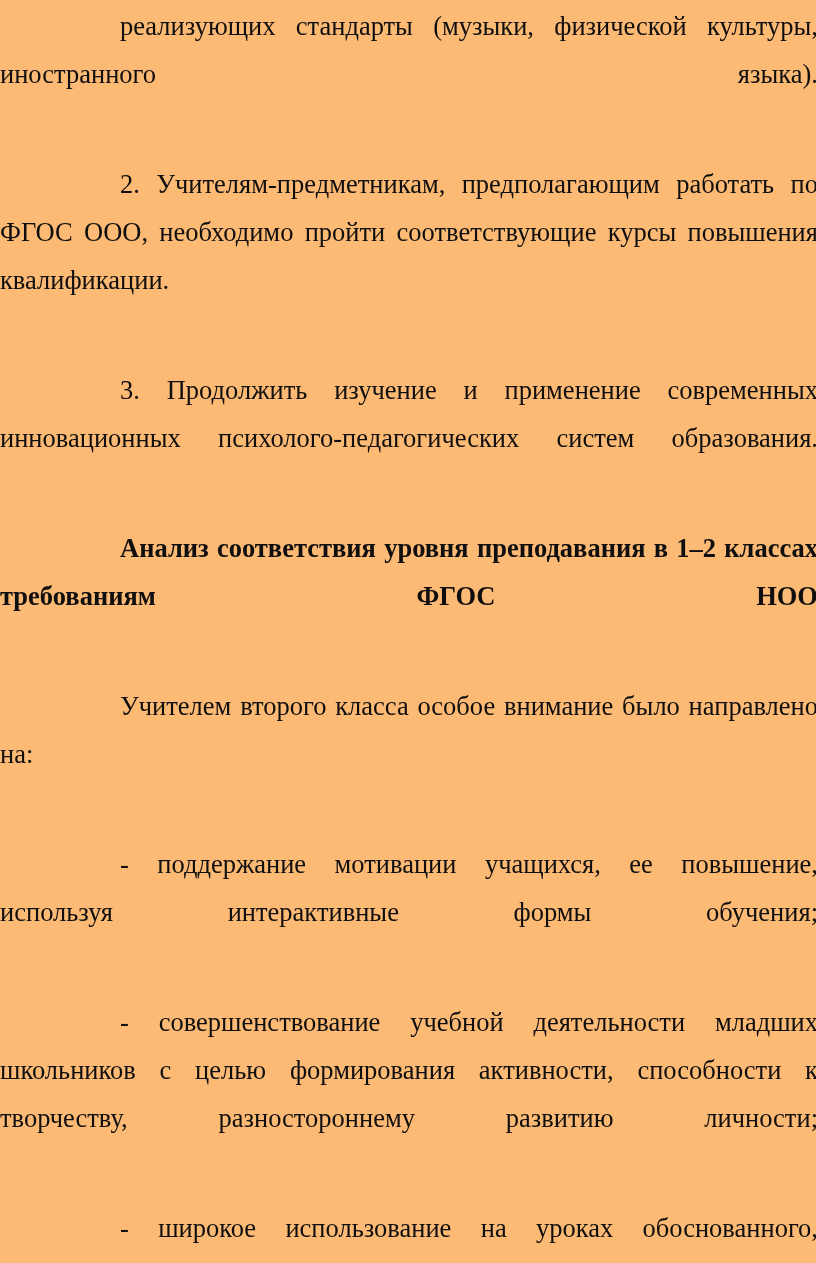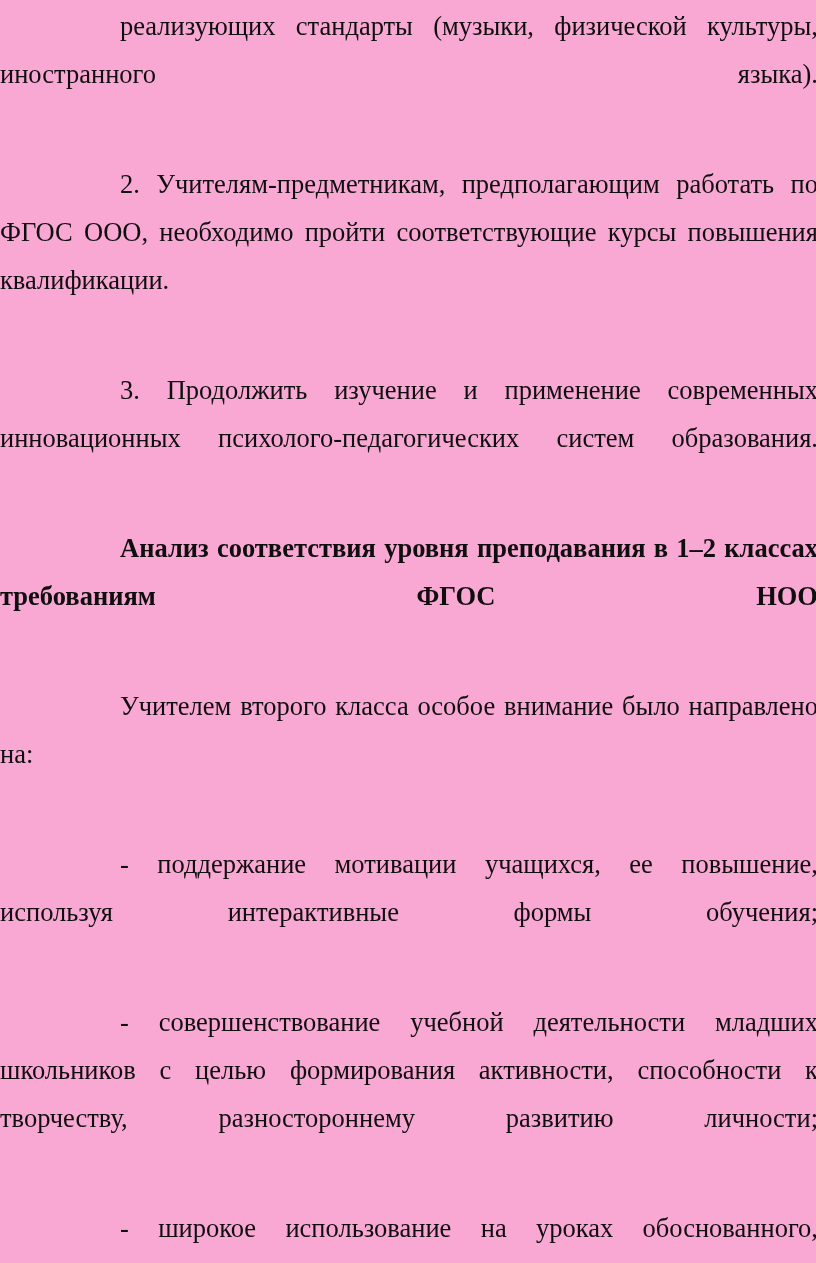--- a/index.html
+++ b/index.html
@@ -14,21 +14,21 @@
     overflow: hidden;
     font-family: "Liberation Serif", "DejaVu Serif", serif;
     color: #100f0f;
     -webkit-font-smoothing: antialiased;
   }
 
   .page {
     position: relative;
     width: 816px;
     height: 1263px;
-    background: #f9a8d4;
+    background: #fdba74;
     box-sizing: border-box;
     padding: 0;
   }
 
   .doc-body {
     position: absolute;
     left: 0;
     top: 0;
     width: 818px;
     padding-top: 2px;

